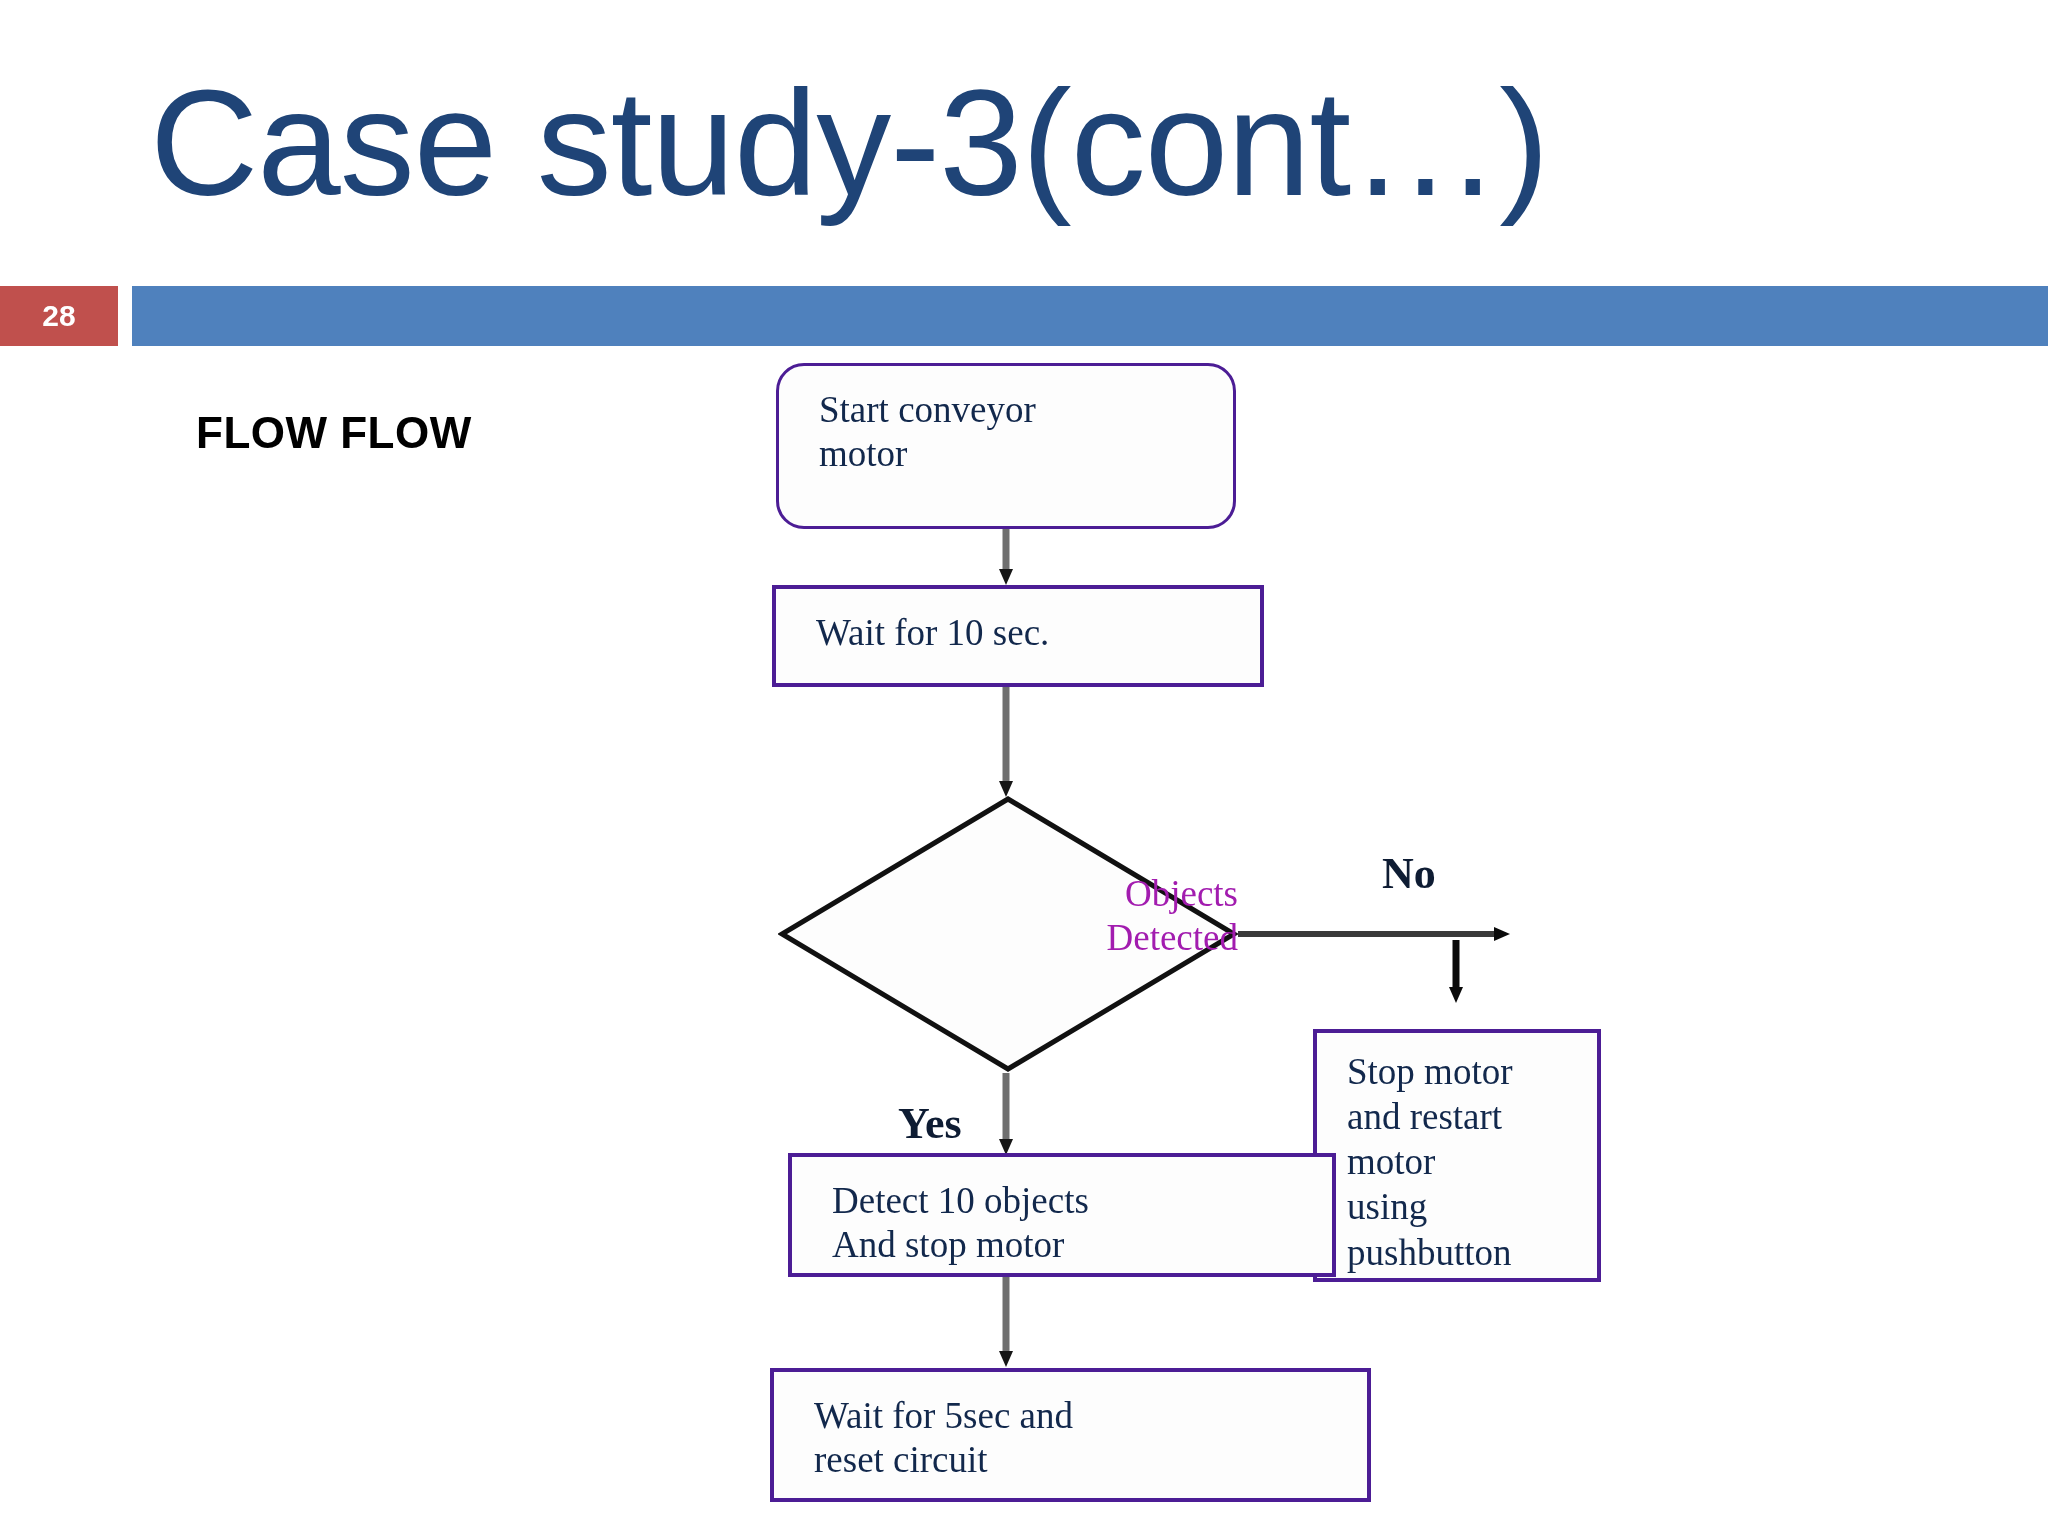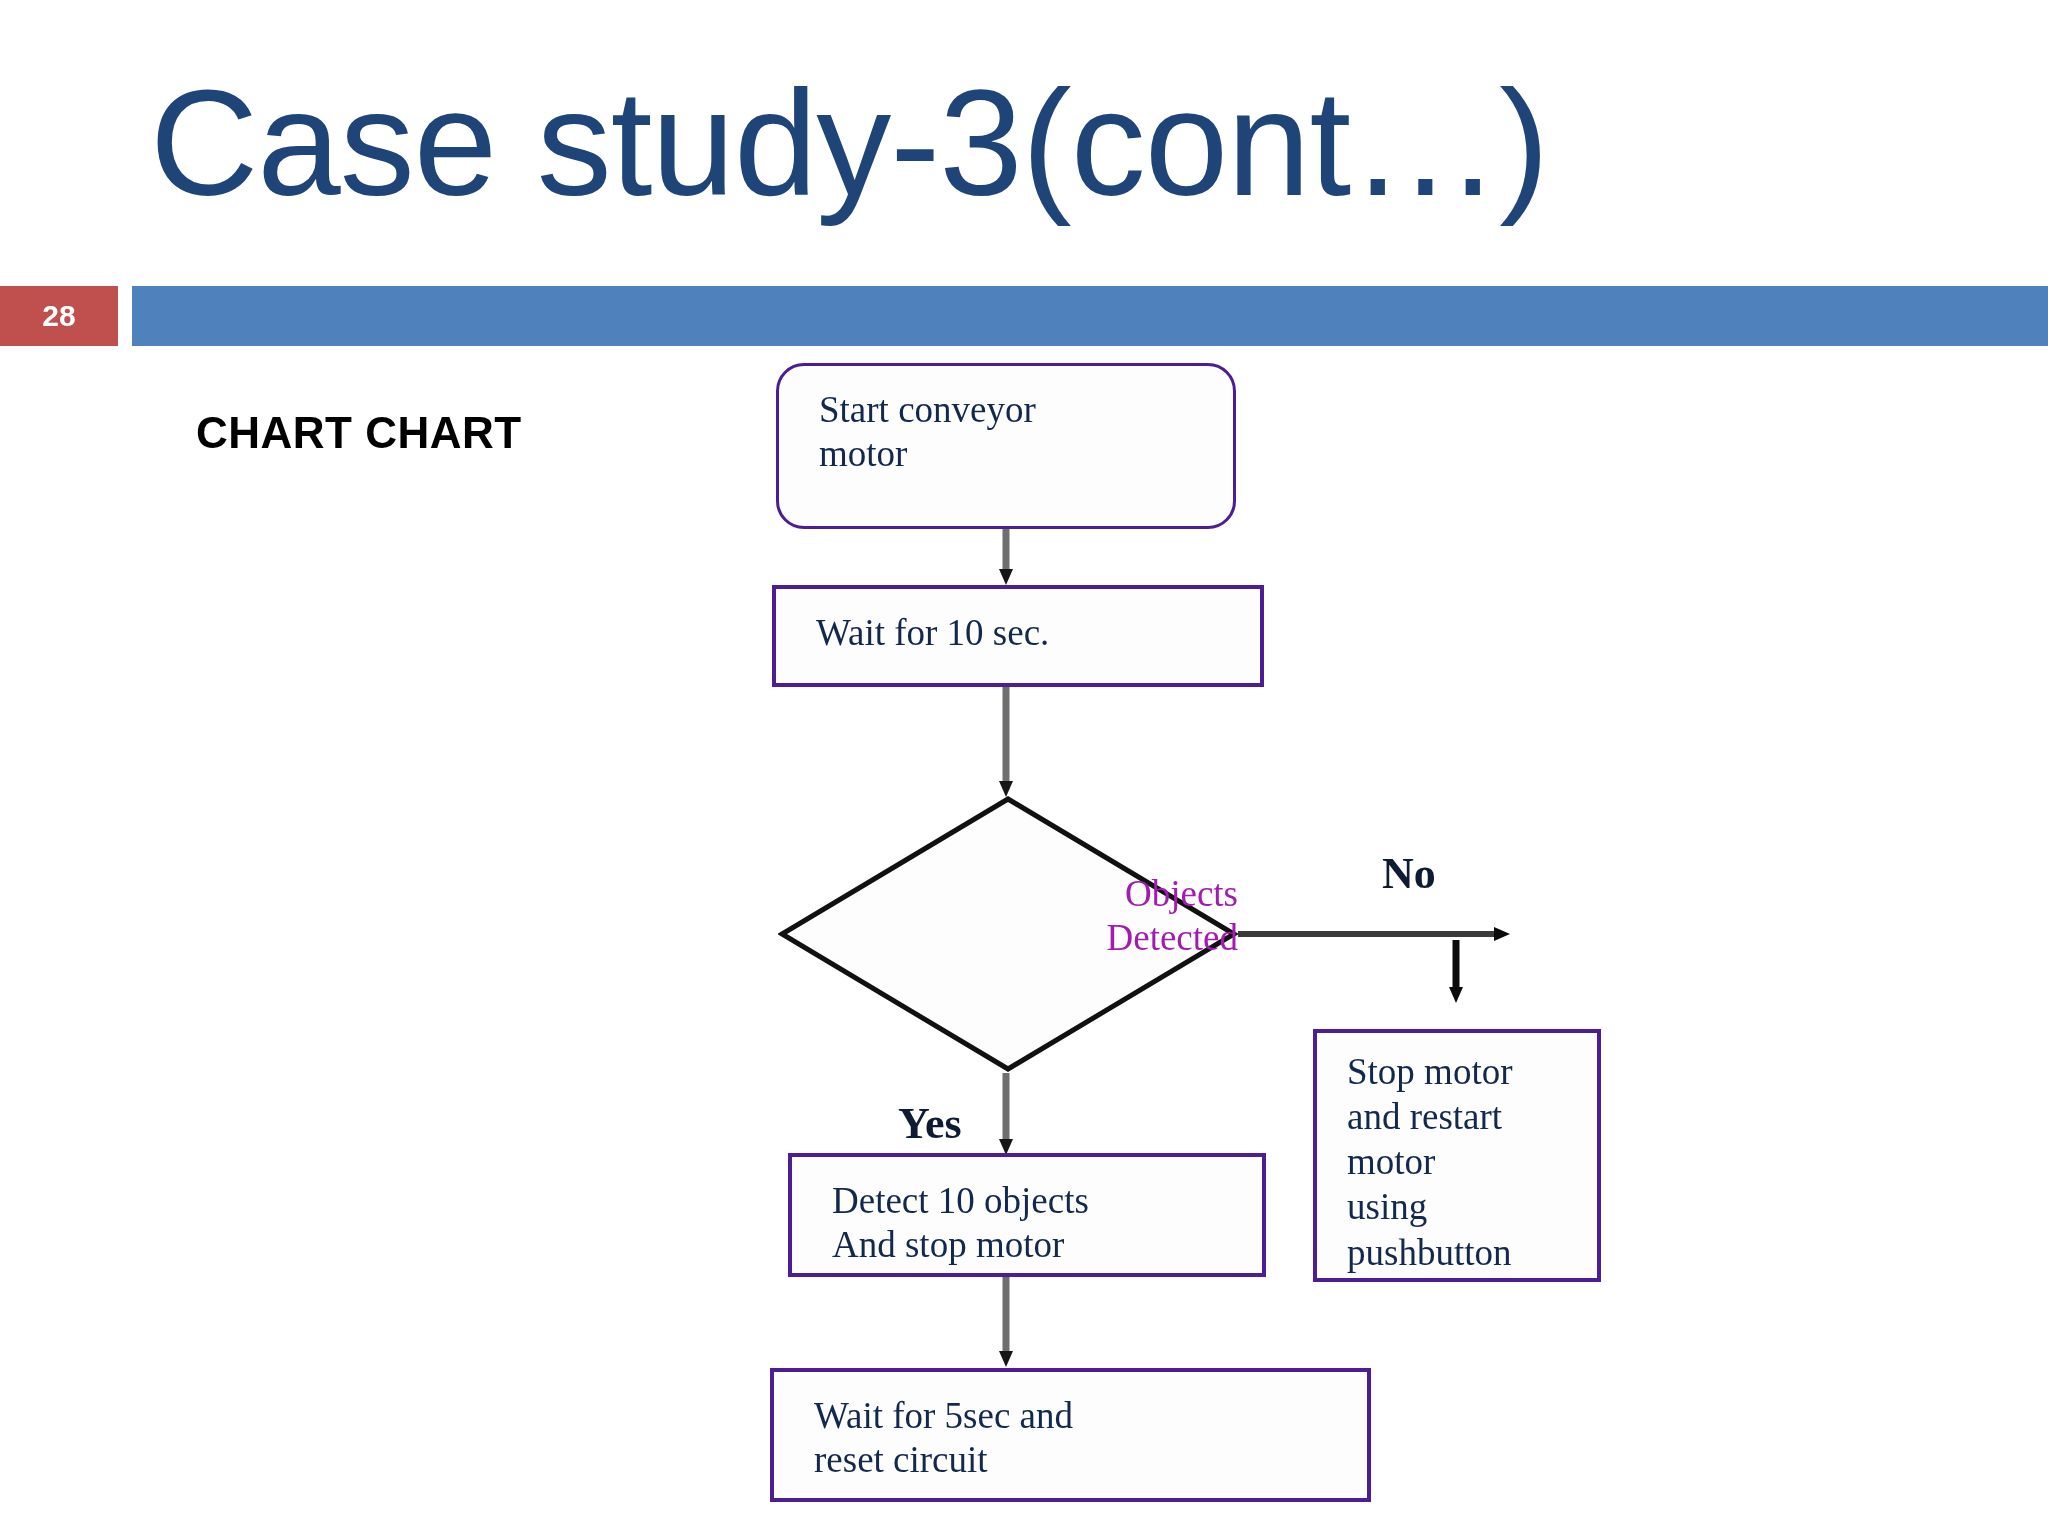--- a/index.html
+++ b/index.html
@@ -97,21 +97,21 @@
     padding: 22px 0 0 40px;
     white-space: pre-line;
   }
   .node.rounded {
     border-radius: 28px;
     border-width: 3px;
   }
 
   #node-start      { left: 776px;  top: 363px;  width: 460px;  height: 166px; }
   #node-wait10     { left: 772px;  top: 585px;  width: 492px;  height: 102px; }
-  #node-detect     { left: 788px;  top: 1153px; width: 478px;  height: 124px; }
+  #node-detect     { left: 788px;  top: 1153px; width: 548px;  height: 124px; }
   #node-wait5      { left: 770px;  top: 1368px; width: 601px;  height: 134px; }
   #node-stop       { left: 1313px; top: 1002px; width: 288px;  height: 253px;
                      padding: 16px 0 0 30px; line-height: 1.22; margin-top: 27px; }
 
   
   #node-decision {
     position: absolute;
     left: 778px;
     top: 795px;
     width: 460px;
@@ -146,21 +146,21 @@
 </head>
 <body>
 
 <div id="slide-title">Case study-3(cont…)</div>
 
 <div id="divider-band">
   <div id="page-number-badge">28</div>
   <div id="divider-bar"></div>
 </div>
 
-<div id="flow-chart-label">CHART CHART</div>
+<div id="flow-chart-label">FLOW FLOW</div>
 
 <svg id="flowchart" viewBox="0 0 2048 1536" xmlns="http://www.w3.org/2000/svg">
   <defs>
     <marker id="ah-gray" markerWidth="16" markerHeight="14" refX="1" refY="7" orient="auto" markerUnits="userSpaceOnUse">
       <path d="M0,0 L16,7 L0,14 z" fill="#161616"></path>
     </marker>
     <marker id="ah-black" markerWidth="16" markerHeight="14" refX="1" refY="7" orient="auto" markerUnits="userSpaceOnUse">
       <path d="M0,0 L16,7 L0,14 z" fill="#0a0a0a"></path>
     </marker>
   </defs>

